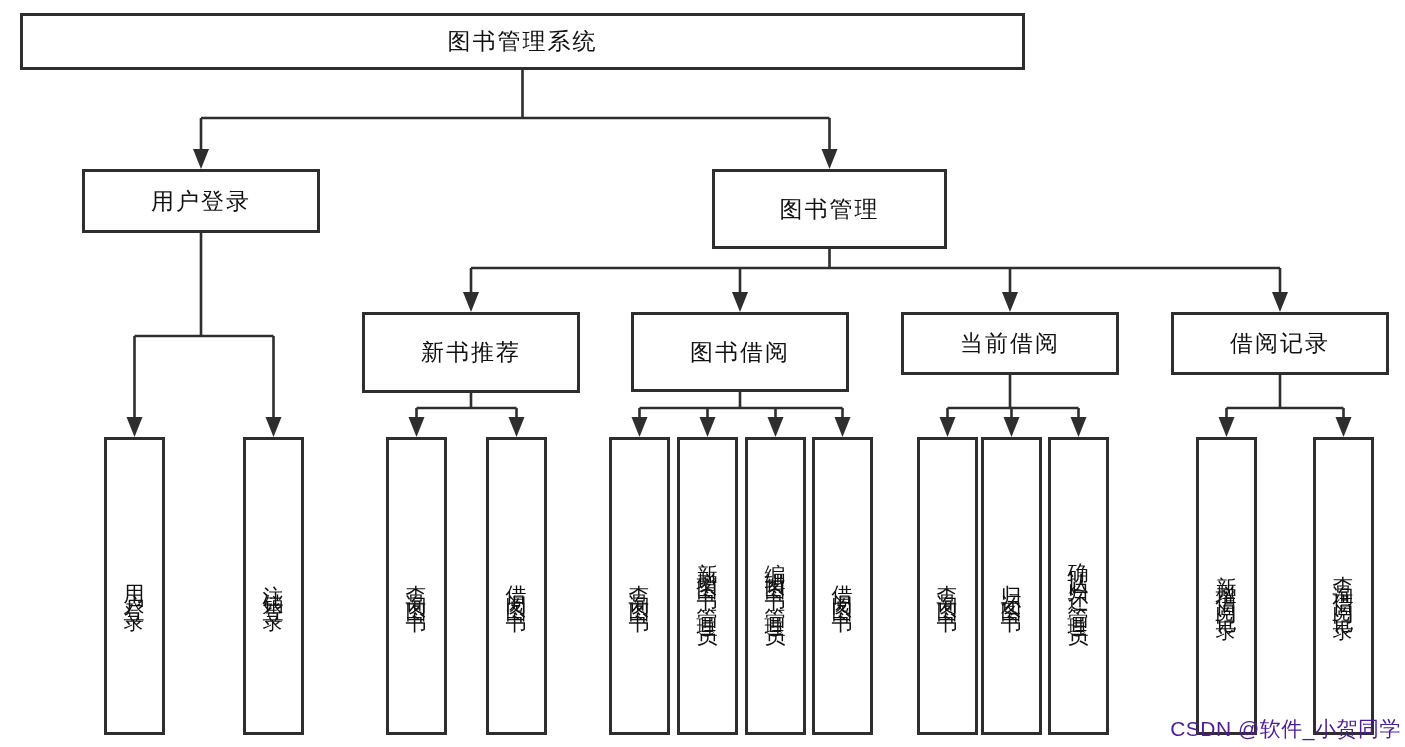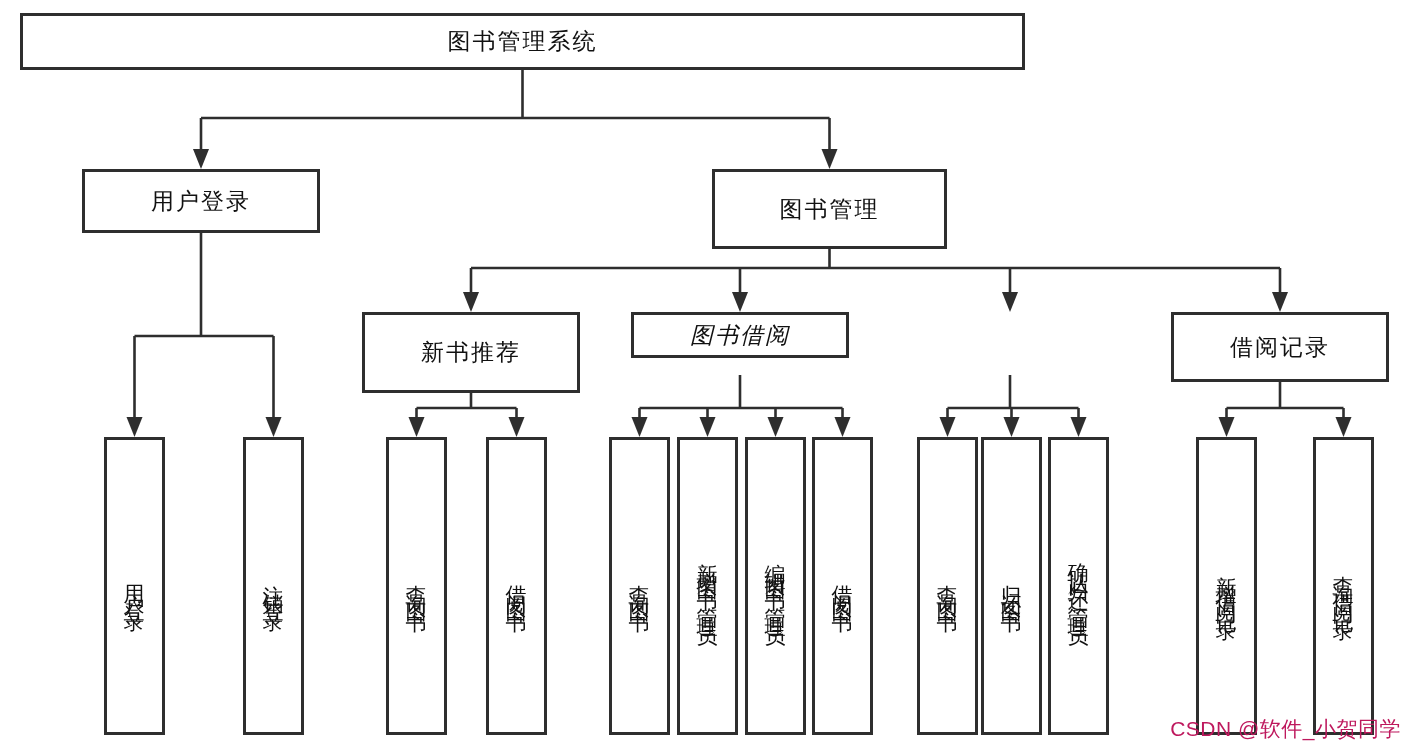--- a/index.html
+++ b/index.html
@@ -52,21 +52,21 @@
     text-orientation: mixed;
     font-size: 21px;
     letter-spacing: 9px;
     line-height: 1;
     white-space: nowrap;
   }
   .watermark {
     position: absolute;
     right: 4px;
     bottom: 4px;
-    color: #be185d;
+    color: #4c1d95;
     font-size: 21px;
     letter-spacing: 0.5px;
     z-index: 3;
     white-space: nowrap;
   }
 </style>
 </head>
 <body>
 
 <div class="canvas">
@@ -113,22 +113,23 @@
       <polygon points="1335.5,417 1351.5,417 1343.5,437"></polygon>
     </g>
   </svg>
 
   <div class="node" style="left:20px; top:13px; width:1005px; height:57px;">图书管理系统</div>
 
   <div class="node" style="left:82px; top:169px; width:238px; height:64px;">用户登录</div>
   <div class="node" style="left:712px; top:169px; width:235px; height:80px;">图书管理</div>
 
   <div class="node" style="left:362px; top:312px; width:218px; height:81px;">新书推荐</div>
-  <div class="node" style="left:631px; top:312px; width:218px; height:46px;font-style:italic;">图书借阅</div>
-  <div class="node" style="left:1171px; top:312px; width:218px; height:70px;">借阅记录</div>
+  <div class="node" style="left:631px; top:312px; width:218px; height:80px;">图书借阅</div>
+  <div class="node" style="left:901px; top:312px; width:218px; height:63px;">当前借阅</div>
+  <div class="node" style="left:1171px; top:312px; width:218px; height:63px;">借阅记录</div>
 
   <div class="leaf" style="left:104px; top:437px; width:61px; height:298px;">
     <span class="vtext">用户登录</span>
   </div>
   <div class="leaf" style="left:243px; top:437px; width:61px; height:298px;">
     <span class="vtext">注销登录</span>
   </div>
 
   <div class="leaf" style="left:386px; top:437px; width:61px; height:298px;">
     <span class="vtext">查询图书</span>

